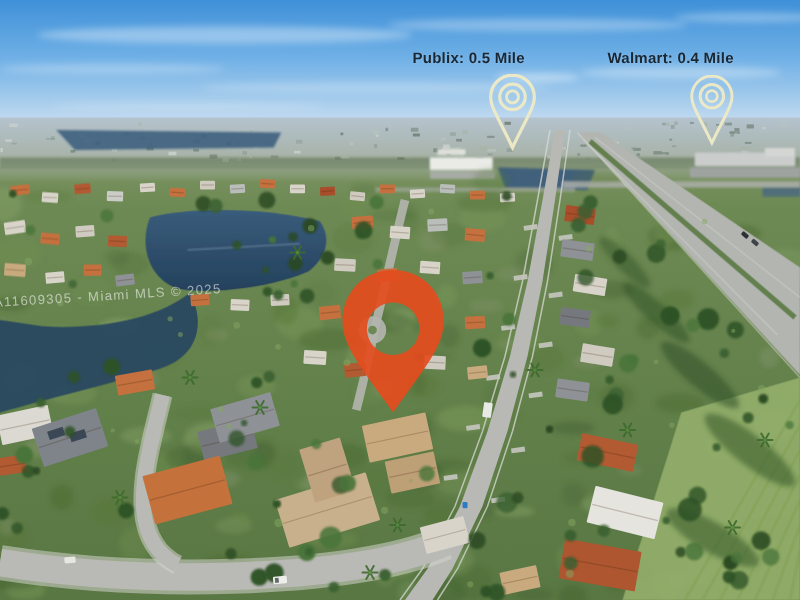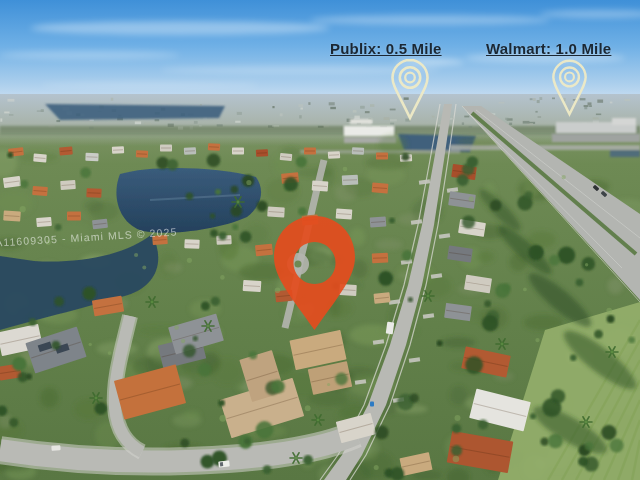--- a/index.html
+++ b/index.html
@@ -2,24 +2,23 @@
 <html style="--label-text: #1B2733; --poi-pin-outline: #EFEAC6; --property-pin: #E34C1E; --sky: #4E9ADD; --water: #2C4A61;"><head>
 <meta charset="utf-8">
 <style>
   html,body{margin:0;padding:0;background:#111;}
   #stage{
     position:relative;width:640px;height:480px;overflow:hidden;
     font-family:"Liberation Sans",sans-serif;background:#6e8a54;
   }
   #scene{position:absolute;left:0;top:0;width:640px;height:480px;display:block;}
   .label{
-    position:absolute;font-weight:700;font-size:15px;line-height:1.15;
+    position:absolute;font-weight:700;font-size:12px;line-height:1.15;
     color:var(--label-text,#1B2733);letter-spacing:.2px;white-space:nowrap;
     text-shadow:0 0 2px rgba(255,255,255,.2);
-    text-decoration:underline;
   }
   #publix-label{left:330px;top:40px;}
   #walmart-label{left:486px;top:40px;}
   .poi-pin{position:absolute;opacity:.95;}
   #publix-pin{left:388px;top:57px;width:44px;height:65px;}
   #walmart-pin{left:549px;top:58px;width:41px;height:60px;}
   .poi-shape{fill:none;stroke:var(--poi-pin-outline,#EFEAC6);}
   #property-pin{position:absolute;left:271px;top:214px;width:87px;height:119px;}
   #property-pin path{fill:var(--property-pin,#E34C1E);fill-opacity:.93;}
   #mls-watermark{
@@ -911,21 +910,21 @@
         <rect x="220" y="462" width="3" height="4" fill="#61686E" transform="rotate(-6 224 464)"></rect>
         <rect x="386.5" y="322" width="7" height="12" rx="1" fill="#E9EAE6" transform="rotate(8 390 328)"></rect>
         <rect x="370" y="401.5" width="4" height="5" rx="1" fill="#2C7BC4" transform="rotate(0 372 404)"></rect>
         <rect x="593" y="186.25" width="6" height="3.5" rx="1" fill="#2E3134" transform="rotate(41 596 188)"></rect>
         <rect x="601" y="192.25" width="6" height="3.5" rx="1" fill="#3E4448" transform="rotate(41 604 194)"></rect>
         <rect x="51.5" y="445.5" width="9" height="5" rx="1" fill="#E6E6E2" transform="rotate(-5 56 448)"></rect>
       </g>
   </svg>
 
   <div id="publix-label" class="label">Publix: 0.5 Mile</div>
-  <div id="walmart-label" class="label">Walmart: 1.0 Mile</div>
+  <div id="walmart-label" class="label">Walmart: 0.4 Mile</div>
 
   <svg id="publix-pin" class="poi-pin" viewBox="0 0 44 65">
     <path class="poi-shape" stroke-width="2.6" d="M22 3 C12.4 3 4.5 10.9 4.5 20.8 C4.5 28.6 10 36 22 61 C34 36 39.5 28.6 39.5 20.8 C39.5 10.9 31.6 3 22 3 Z"></path>
     <circle class="poi-shape" cx="22" cy="20.5" r="10.2" stroke-width="2.6"></circle>
     <circle class="poi-shape" cx="22" cy="20.5" r="4.8" stroke-width="2.3"></circle>
   </svg>
   <svg id="walmart-pin" class="poi-pin" viewBox="0 0 44 65">
     <path class="poi-shape" stroke-width="2.6" d="M22 3 C12.4 3 4.5 10.9 4.5 20.8 C4.5 28.6 10 36 22 61 C34 36 39.5 28.6 39.5 20.8 C39.5 10.9 31.6 3 22 3 Z"></path>
     <circle class="poi-shape" cx="22" cy="20.5" r="10.2" stroke-width="2.6"></circle>
     <circle class="poi-shape" cx="22" cy="20.5" r="4.8" stroke-width="2.3"></circle>

